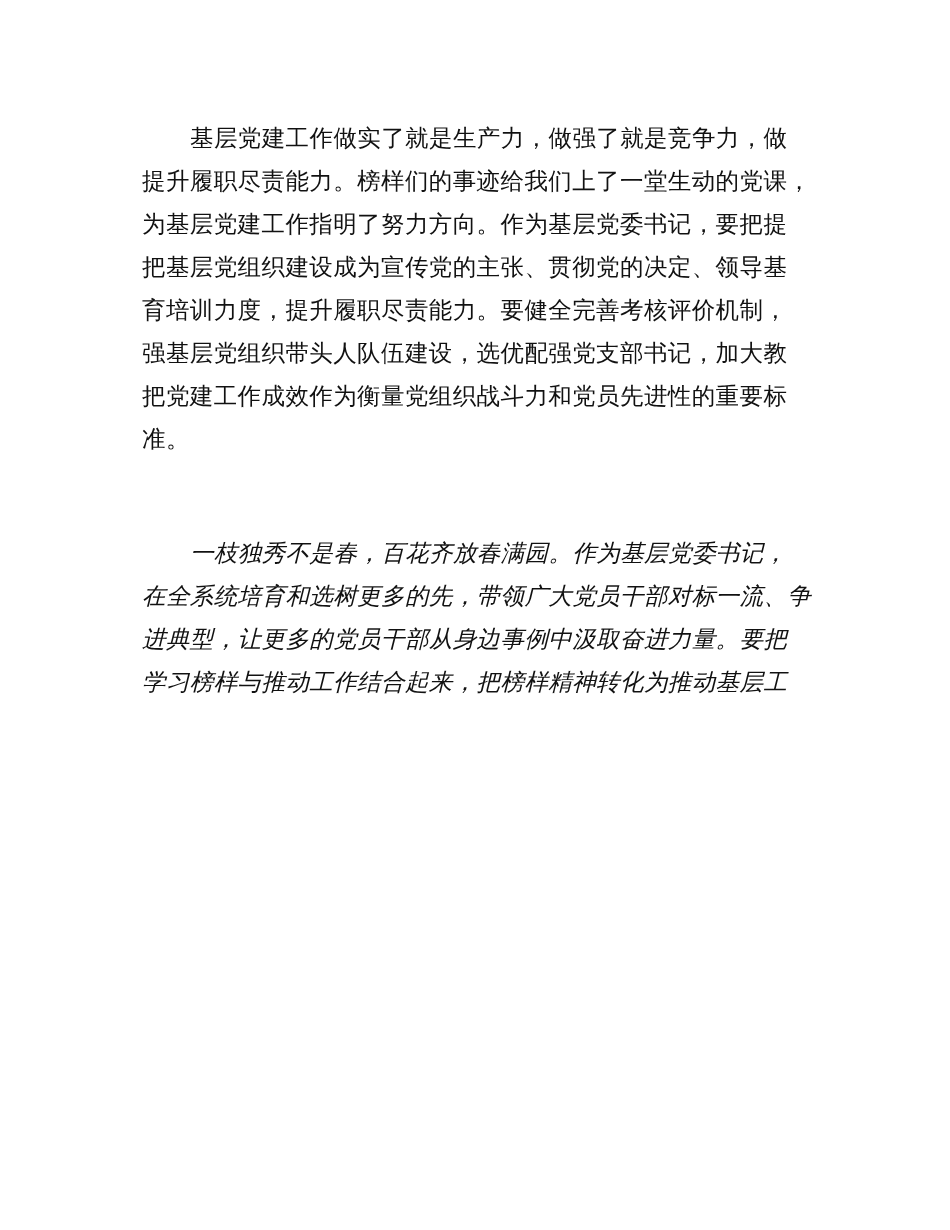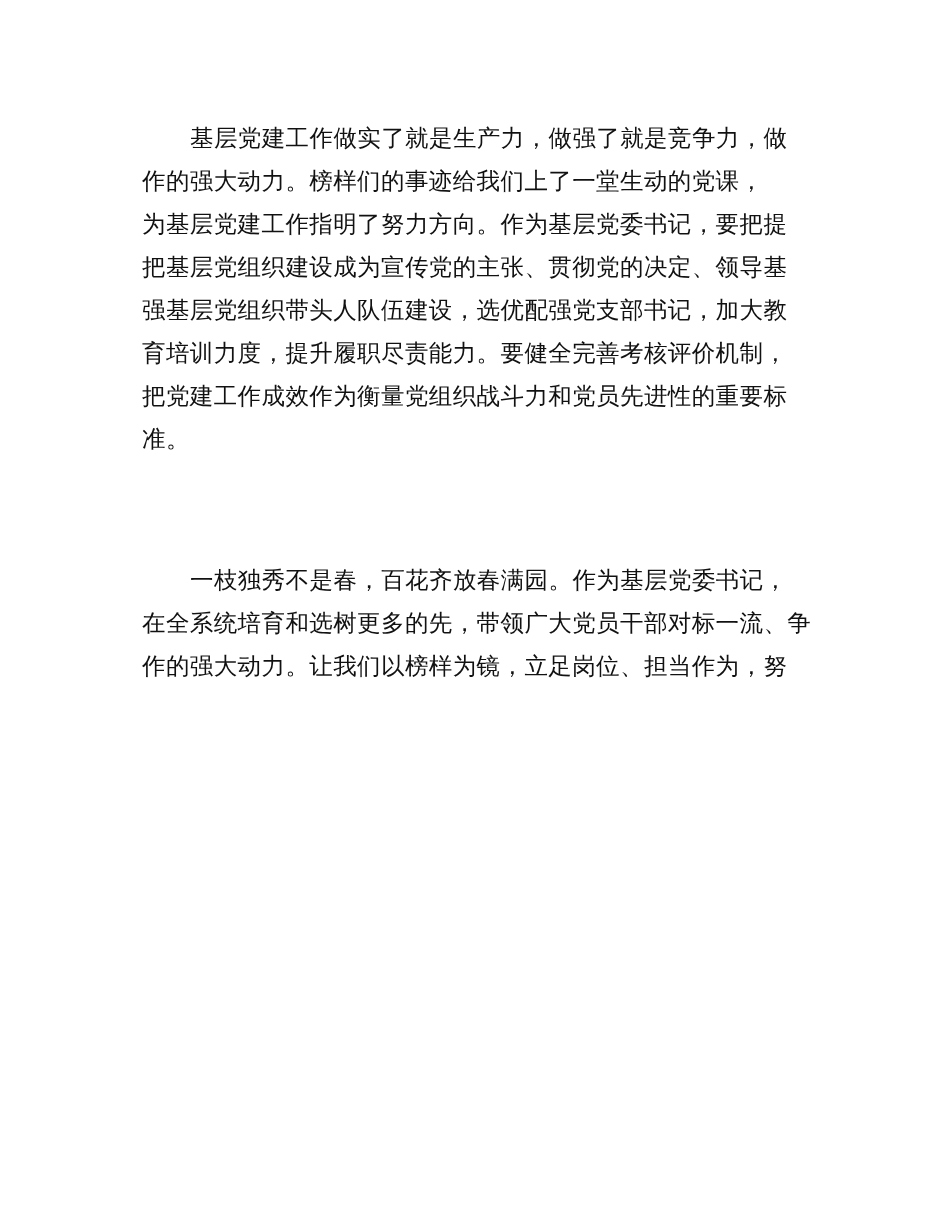--- a/index.html
+++ b/index.html
@@ -33,37 +33,38 @@
       height: 43px;
       line-height: 43px;
       font-size: 23.5px;
       letter-spacing: 0.4px;
       white-space: nowrap;
     }
     .line.first {
       padding-left: 48px;
     }
     #para-1 { top: 117px; }
-    #para-2 { top: 559px; }
+    #para-2 { top: 532px; font-style: italic; }
   </style>
 </head>
 <body>
 
 <div class="page">
 
   <div class="para" id="para-1">
     <span class="line first">基层党建工作做实了就是生产力，做强了就是竞争力，做</span>
-    <span class="line">作的强大动力。榜样们的事迹给我们上了一堂生动的党课，</span>
+    <span class="line">提升履职尽责能力。榜样们的事迹给我们上了一堂生动的党课，</span>
     <span class="line">为基层党建工作指明了努力方向。作为基层党委书记，要把提</span>
     <span class="line">把基层党组织建设成为宣传党的主张、贯彻党的决定、领导基</span>
+    <span class="line">育培训力度，提升履职尽责能力。要健全完善考核评价机制，</span>
     <span class="line">强基层党组织带头人队伍建设，选优配强党支部书记，加大教</span>
-    <span class="line">育培训力度，提升履职尽责能力。要健全完善考核评价机制，</span>
     <span class="line">把党建工作成效作为衡量党组织战斗力和党员先进性的重要标</span>
     <span class="line">准。</span>
   </div>
 
   <div class="para" id="para-2">
     <span class="line first">一枝独秀不是春，百花齐放春满园。作为基层党委书记，</span>
     <span class="line">在全系统培育和选树更多的先，带领广大党员干部对标一流、争</span>
-    <span class="line">作的强大动力。让我们以榜样为镜，立足岗位、担当作为，努</span>
+    <span class="line">进典型，让更多的党员干部从身边事例中汲取奋进力量。要把</span>
+    <span class="line">学习榜样与推动工作结合起来，把榜样精神转化为推动基层工</span>
   </div>
 
 </div>
 
 </body></html>

